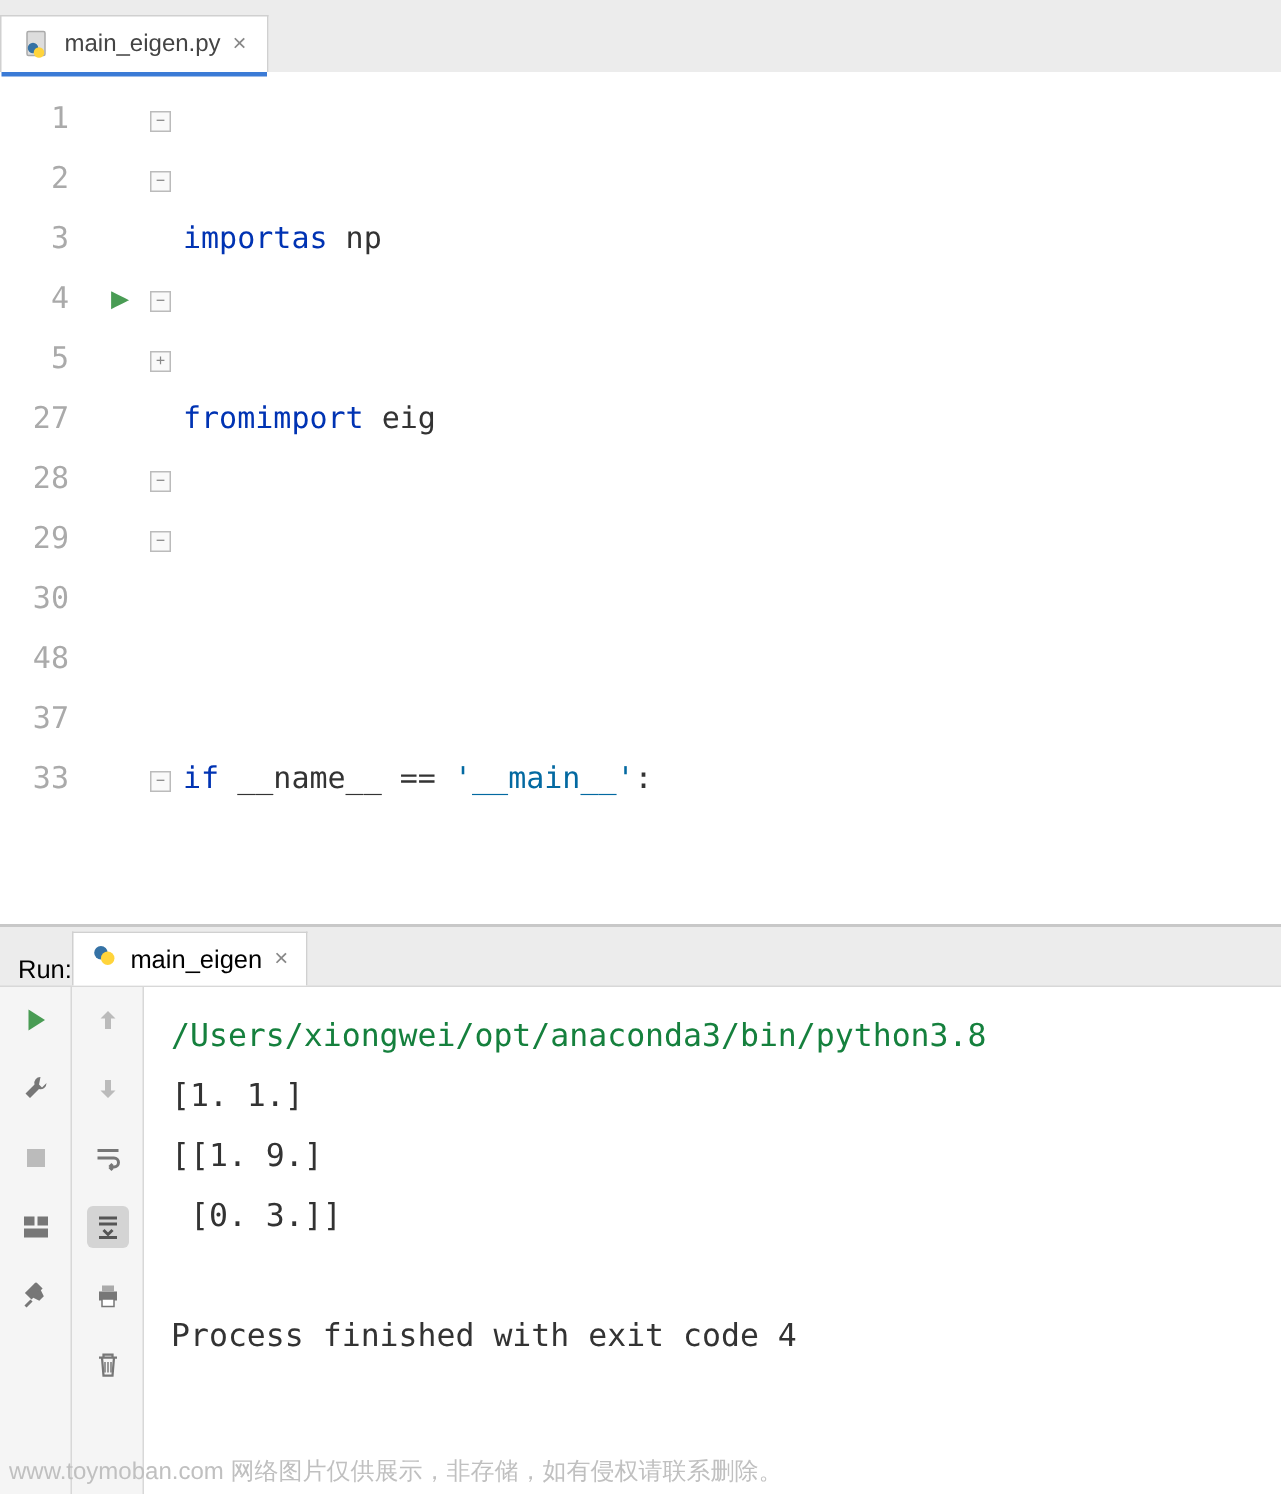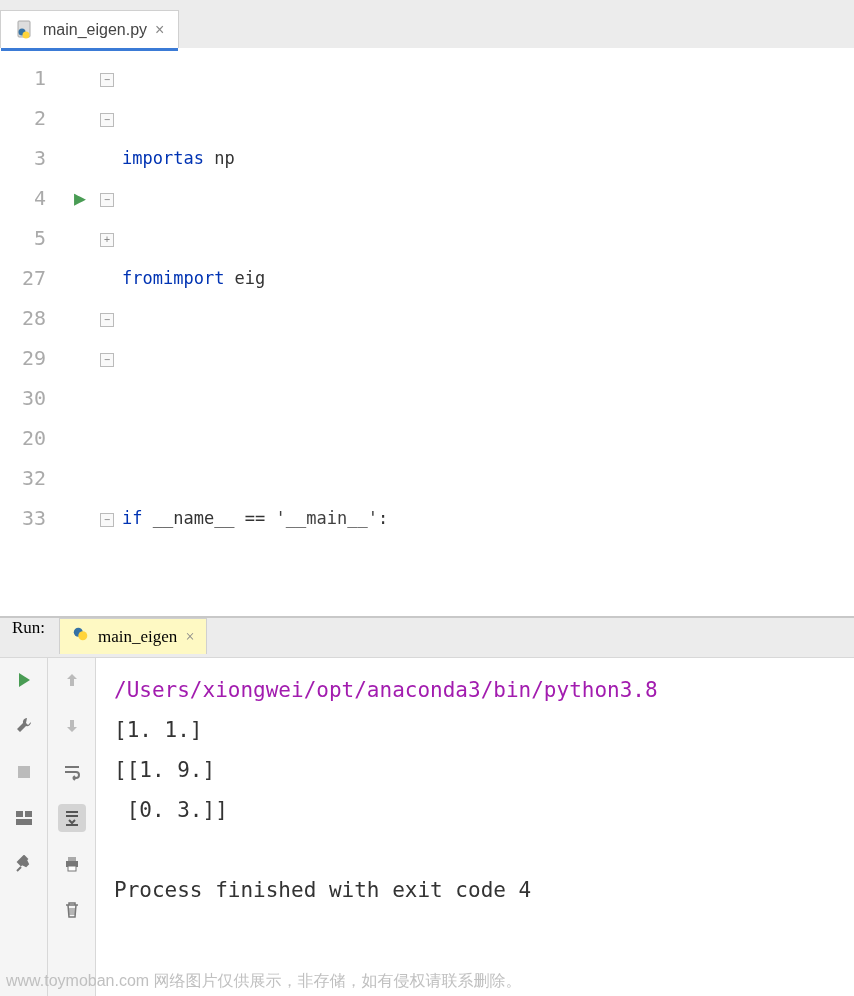--- a/index.html
+++ b/index.html
@@ -71,21 +71,21 @@
     }
     .gutter-extra {
       width: 40px;
       padding-top: 10px;
       line-height: 40px;
       text-align: center;
     }
     .code-area {
       flex: 1;
       padding-top: 10px;
-      font-size: 17px;
+      font-size: 20px;
       line-height: 40px;
       font-family: 'Menlo', 'Consolas', monospace;
       color: #333;
       white-space: pre;
       position: relative;
     }
     .code-line { height: 40px; display: flex; align-items: center; }
     .fold-marker {
       display: inline-block;
       width: 14px;
@@ -96,44 +96,44 @@
       line-height: 12px;
       text-align: center;
       color: #888;
       margin-right: 2px;
     }
     .run-gutter-icon {
       color: #499c54;
       font-size: 20px;
     }
     .kw-blue { color: #0033b3; }
-    .str-green { color: #404040; }
+    .str-green { color: #0369a1; }
     .run-panel {
       border-top: 2px solid #c8c8c8;
       background: #f5f5f5;
       display: flex;
       flex-direction: column;
       height: 380px;
     }
     .run-header {
       height: 40px;
       display: flex;
-      align-items: flex-start;
+      align-items: flex-end;
       padding: 0 12px;
-      gap: 14px;
-      font-family: Liberation Serif, serif;
+      gap: 0;
+      font-family: Liberation Sans, sans-serif;
       font-size: 17px;
       border-bottom: 1px solid #d8d8d8;
       background: #ececec;
     }
     .run-tab {
       display: flex;
       align-items: center;
       gap: 8px;
-      background: #fef9c3;
+      background: #ffffff;
       border: 1px solid #d0d0d0;
       border-bottom: none;
       padding: 4px 12px;
       height: 36px;
     }
     .run-body {
       display: flex;
       flex: 1;
     }
     .run-toolbar-left {
@@ -169,21 +169,21 @@
     .console-output {
       flex: 1;
       padding: 12px 18px;
       font-family: 'Menlo', monospace;
       font-size: 21px;
       line-height: 40px;
       white-space: pre;
       color: #333;
       background: #fff;
     }
-    .console-path { color: #a21caf; }
+    .console-path { color: #15803d; }
     .watermark {
       position: absolute;
       bottom: 4px;
       left: 6px;
       font-size: 16px;
       color: #c0c0c0;
       font-family: -apple-system, sans-serif;
     }
     .line-num { display: block; height: 40px; }
   </style>
@@ -209,22 +209,22 @@
   <div class="gutter">
     <span class="line-num">1</span>
     <span class="line-num">2</span>
     <span class="line-num">3</span>
     <span class="line-num">4</span>
     <span class="line-num">5</span>
     <span class="line-num">27</span>
     <span class="line-num">28</span>
     <span class="line-num">29</span>
     <span class="line-num">30</span>
-    <span class="line-num">20</span>
-    <span class="line-num">32</span>
+    <span class="line-num">48</span>
+    <span class="line-num">37</span>
     <span class="line-num">33</span>
   </div>
   <div class="gutter-extra">
     <span class="line-num"></span>
     <span class="line-num"></span>
     <span class="line-num"></span>
     <span class="line-num run-gutter-icon">▶</span>
     <span class="line-num"></span>
     <span class="line-num"></span>
     <span class="line-num"></span>

